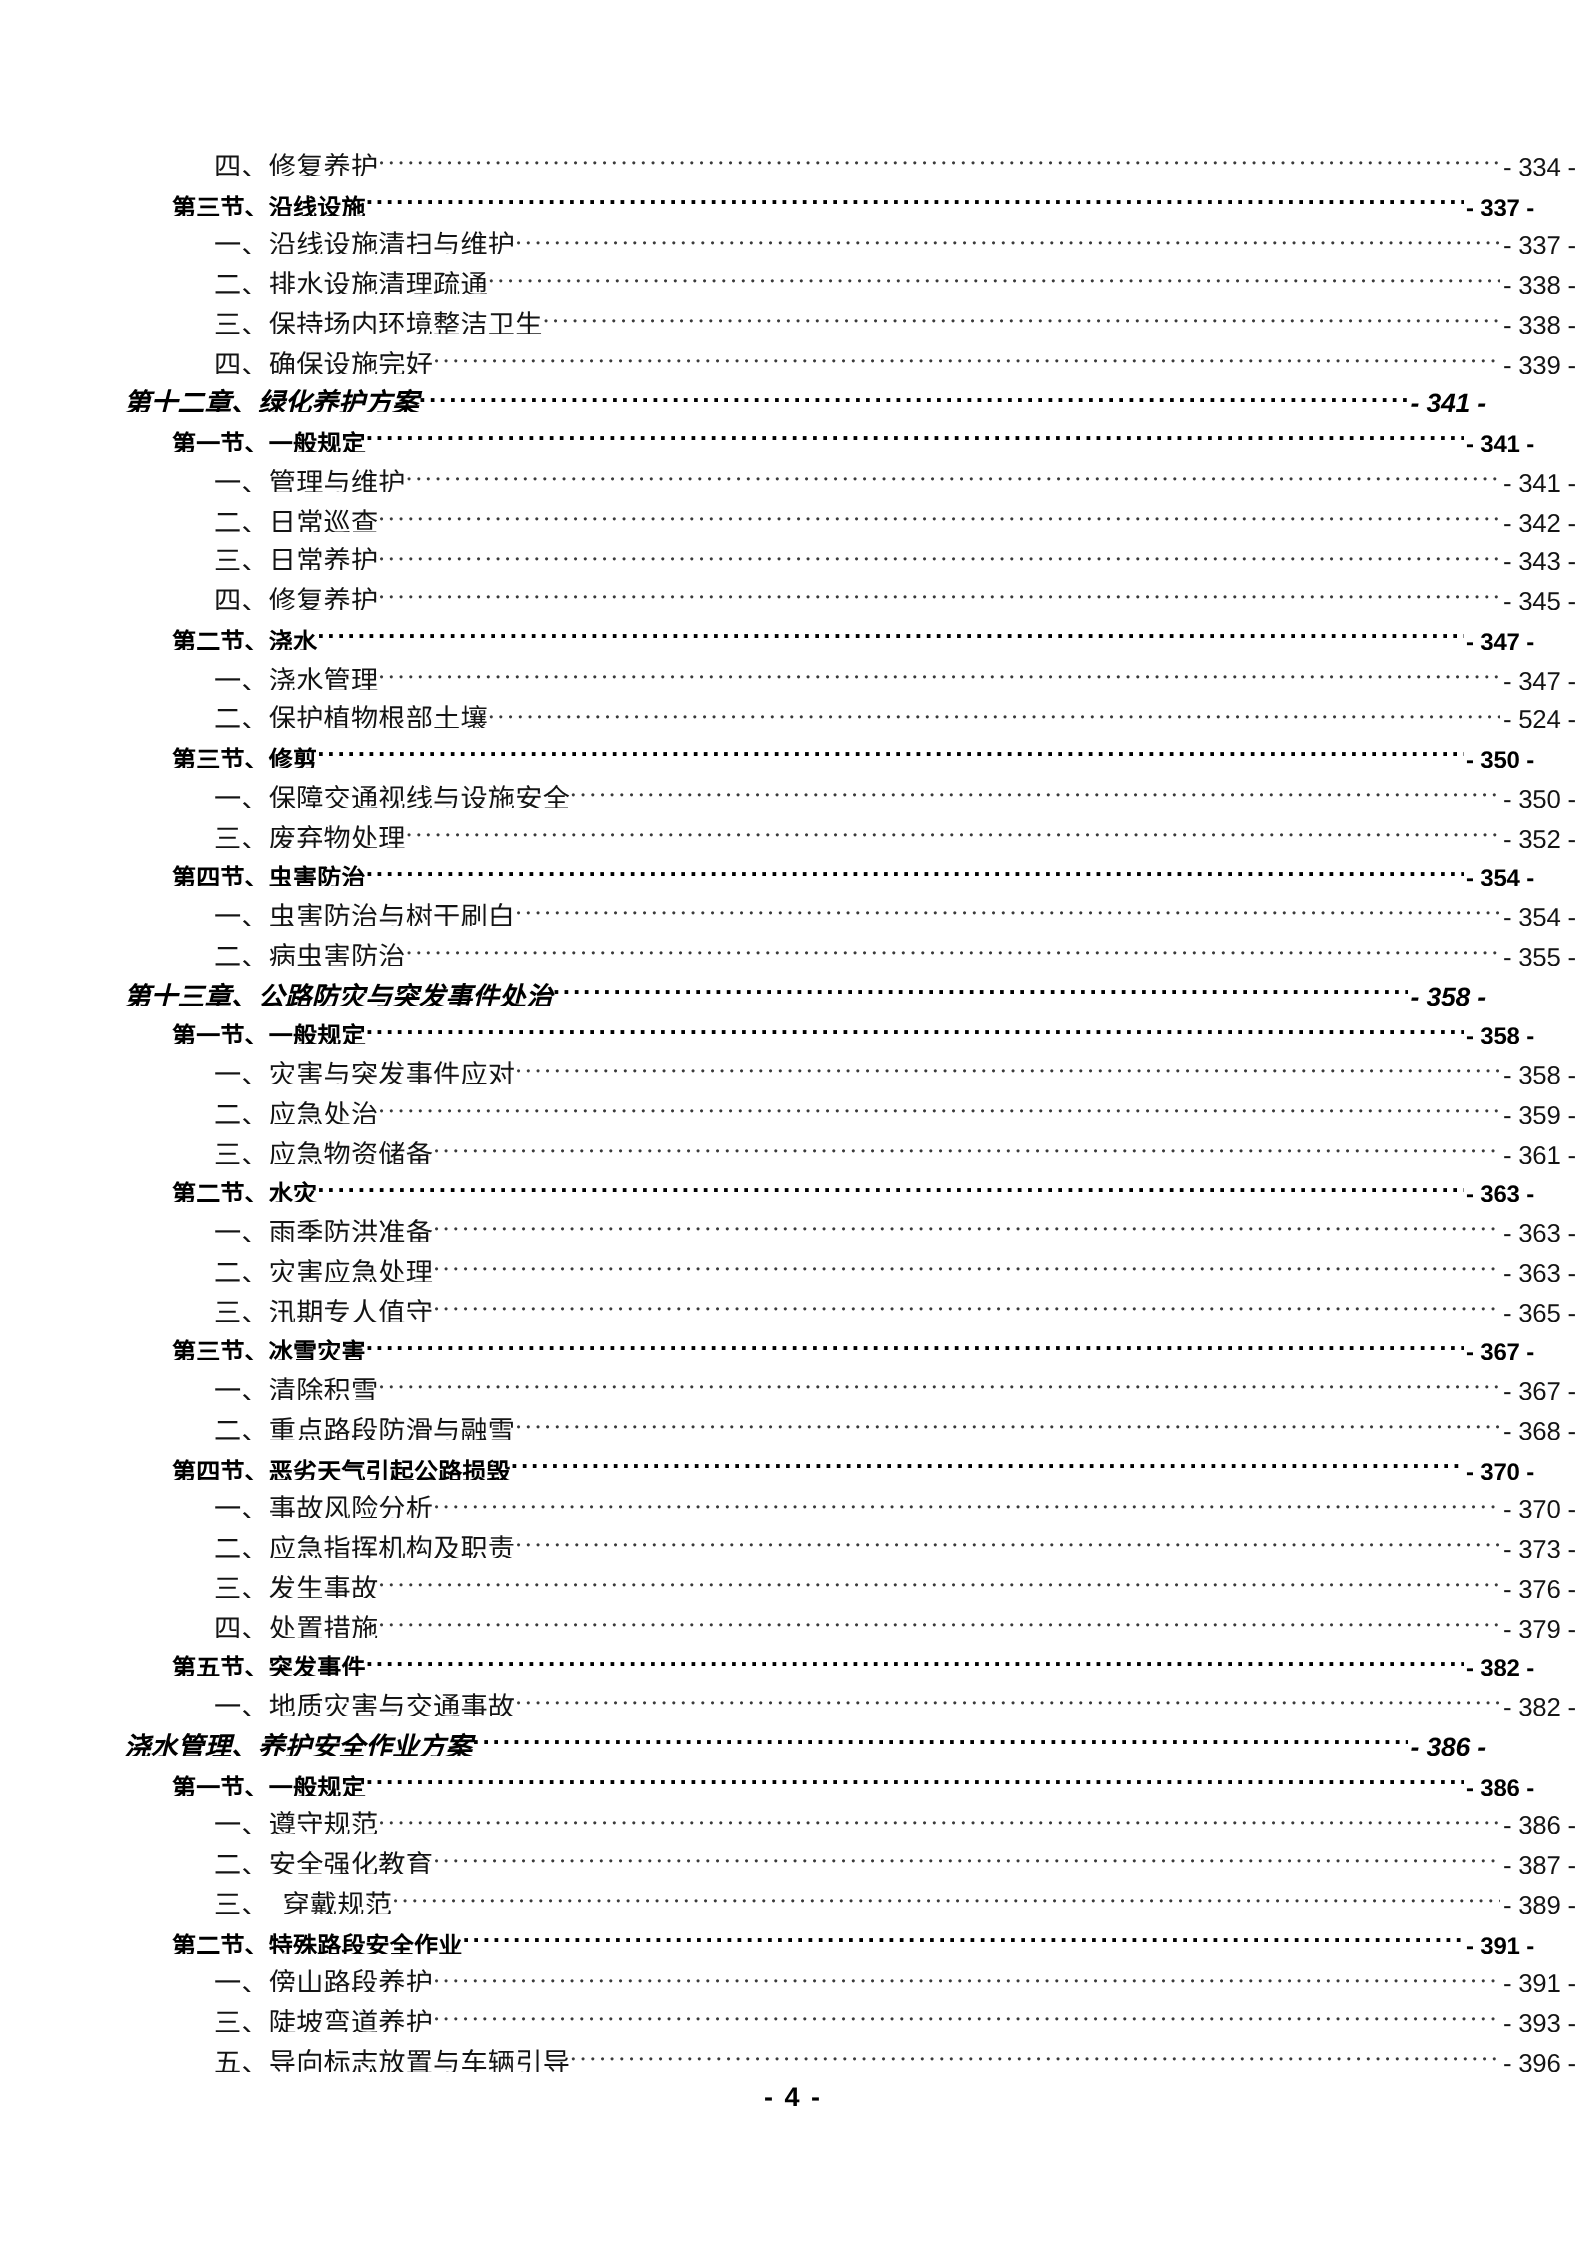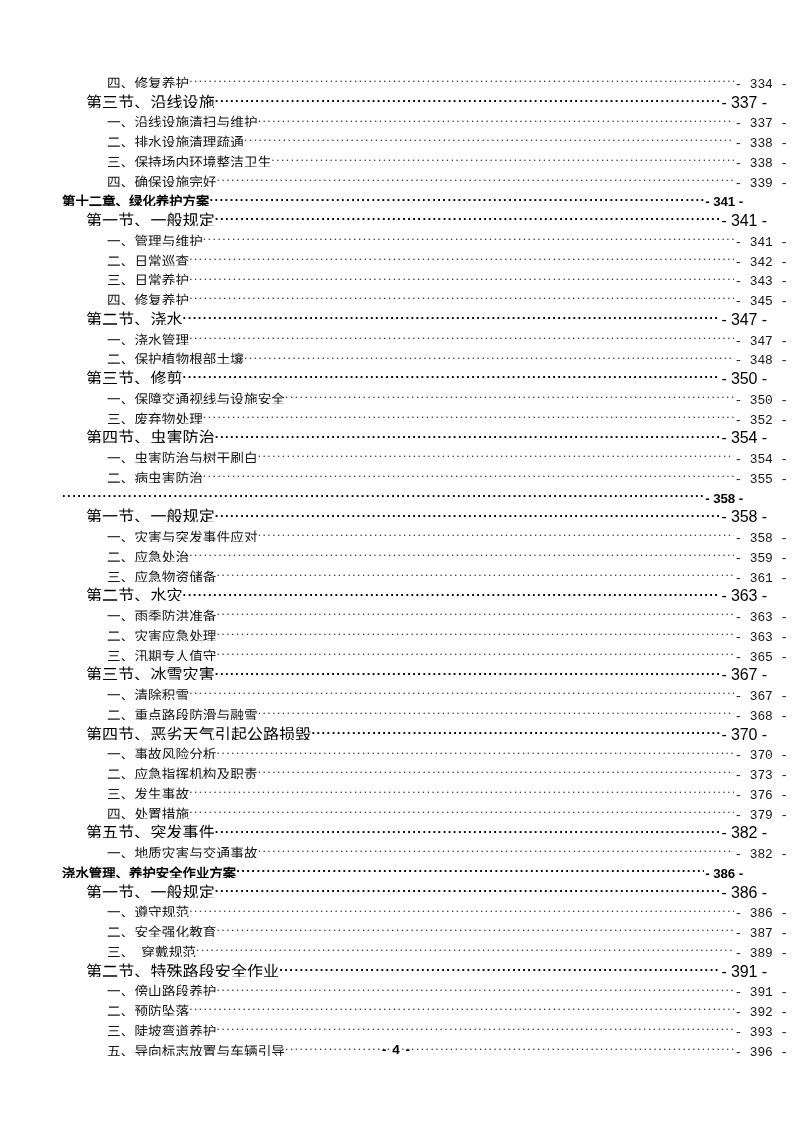--- a/index.html
+++ b/index.html
@@ -71,49 +71,50 @@
     letter-spacing: 1.55px;
     color: #2b2b2b;
     white-space: nowrap;
   }
 
   .toc-page {
     flex: 0 0 auto;
     font-size: 12.9px;
     padding-left: 1px;
     text-align: right;
-    font-family: Liberation Mono, monospace;
+    font-family: Liberation Sans, sans-serif;
     letter-spacing: -0.1px;
   }
 
   
   .lvl-chapter {
     padding-left: 6px;
   }
   .lvl-chapter .toc-title,
   .lvl-chapter .toc-page {
     font-weight: bold;
     font-family: "Liberation Sans", "DejaVu Sans", sans-serif;
     font-size: 13.3px;
+    font-style: italic;
   }
   .lvl-chapter .toc-dots::after {
     font-weight: bold;
     color: #000;
     font-family: "Liberation Sans", "DejaVu Sans", sans-serif;
     letter-spacing: 1.4px;
   }
 
   .lvl-section {
     padding-left: 30px;
   }
   .lvl-section .toc-title,
   .lvl-section .toc-page {
-    font-weight: normal;
+    font-weight: bold;
     font-family: "Liberation Sans", "DejaVu Sans", sans-serif;
-    font-size: 16px;
+    font-size: 12px;
   }
   .lvl-section .toc-dots::after {
     font-weight: bold;
     color: #000;
     font-family: "Liberation Sans", "DejaVu Sans", sans-serif;
     letter-spacing: 1.4px;
   }
 
   .lvl-item {
     padding-left: 51px;
@@ -217,21 +218,21 @@
         <span class="toc-page">- 347 -</span>
       </div>
       <div class="toc-row lvl-item">
         <span class="toc-title">一、浇水管理</span>
         <span class="toc-dots"></span>
         <span class="toc-page">- 347 -</span>
       </div>
       <div class="toc-row lvl-item">
         <span class="toc-title">二、保护植物根部土壤</span>
         <span class="toc-dots"></span>
-        <span class="toc-page">- 348 -</span>
+        <span class="toc-page">- 524 -</span>
       </div>
       <div class="toc-row lvl-section">
         <span class="toc-title">第三节、修剪</span>
         <span class="toc-dots"></span>
         <span class="toc-page">- 350 -</span>
       </div>
       <div class="toc-row lvl-item">
         <span class="toc-title">一、保障交通视线与设施安全</span>
         <span class="toc-dots"></span>
         <span class="toc-page">- 350 -</span>
@@ -250,20 +251,21 @@
         <span class="toc-title">一、虫害防治与树干刷白</span>
         <span class="toc-dots"></span>
         <span class="toc-page">- 354 -</span>
       </div>
       <div class="toc-row lvl-item">
         <span class="toc-title">二、病虫害防治</span>
         <span class="toc-dots"></span>
         <span class="toc-page">- 355 -</span>
       </div>
       <div class="toc-row lvl-chapter">
+        <span class="toc-title">第十三章、公路防灾与突发事件处治</span>
         <span class="toc-dots"></span>
         <span class="toc-page">- 358 -</span>
       </div>
       <div class="toc-row lvl-section">
         <span class="toc-title">第一节、一般规定</span>
         <span class="toc-dots"></span>
         <span class="toc-page">- 358 -</span>
       </div>
       <div class="toc-row lvl-item">
         <span class="toc-title">一、灾害与突发事件应对</span>
@@ -377,25 +379,20 @@
       </div>
       <div class="toc-row lvl-section">
         <span class="toc-title">第二节、特殊路段安全作业</span>
         <span class="toc-dots"></span>
         <span class="toc-page">- 391 -</span>
       </div>
       <div class="toc-row lvl-item">
         <span class="toc-title">一、傍山路段养护</span>
         <span class="toc-dots"></span>
         <span class="toc-page">- 391 -</span>
-      </div>
-      <div class="toc-row lvl-item">
-        <span class="toc-title">二、预防坠落</span>
-        <span class="toc-dots"></span>
-        <span class="toc-page">- 392 -</span>
       </div>
       <div class="toc-row lvl-item">
         <span class="toc-title">三、陡坡弯道养护</span>
         <span class="toc-dots"></span>
         <span class="toc-page">- 393 -</span>
       </div>
       <div class="toc-row lvl-item">
         <span class="toc-title">五、导向标志放置与车辆引导</span>
         <span class="toc-dots"></span>
         <span class="toc-page">- 396 -</span>

